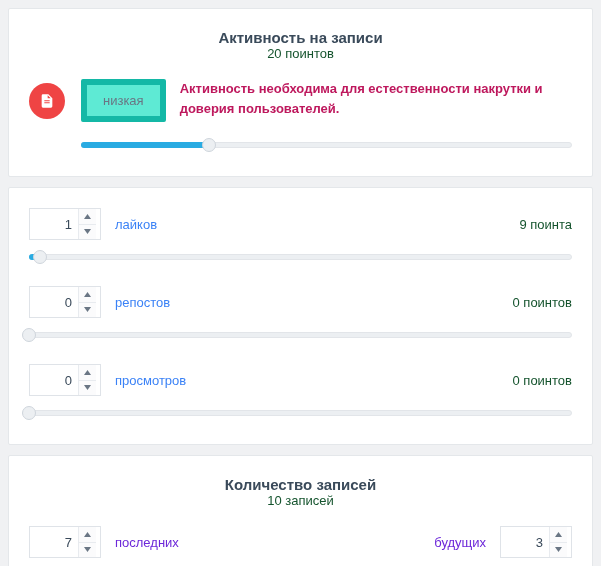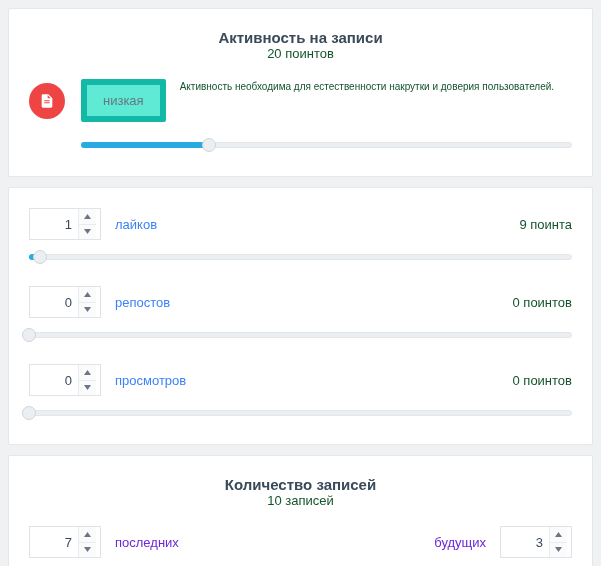--- a/index.html
+++ b/index.html
@@ -61,23 +61,24 @@
   .badge {
     border: 6px solid #14b8a6;
     background: #5eead4;
     color: #6a7684;
     font-size: 13px;
     padding: 8px 16px;
     border-radius: 2px;
     flex-shrink: 0;
   }
   .desc {
-    font-size: 10px;
+    font-size: 13px;
     line-height: 1.5;
-    color: #14532d;
+    color: #be185d;
+    font-weight: bold;
   }
   .slider {
     position: relative;
     height: 14px;
   }
   .slider-track {
     position: absolute;
     top: 50%;
     left: 0; right: 0;
     height: 6px;

